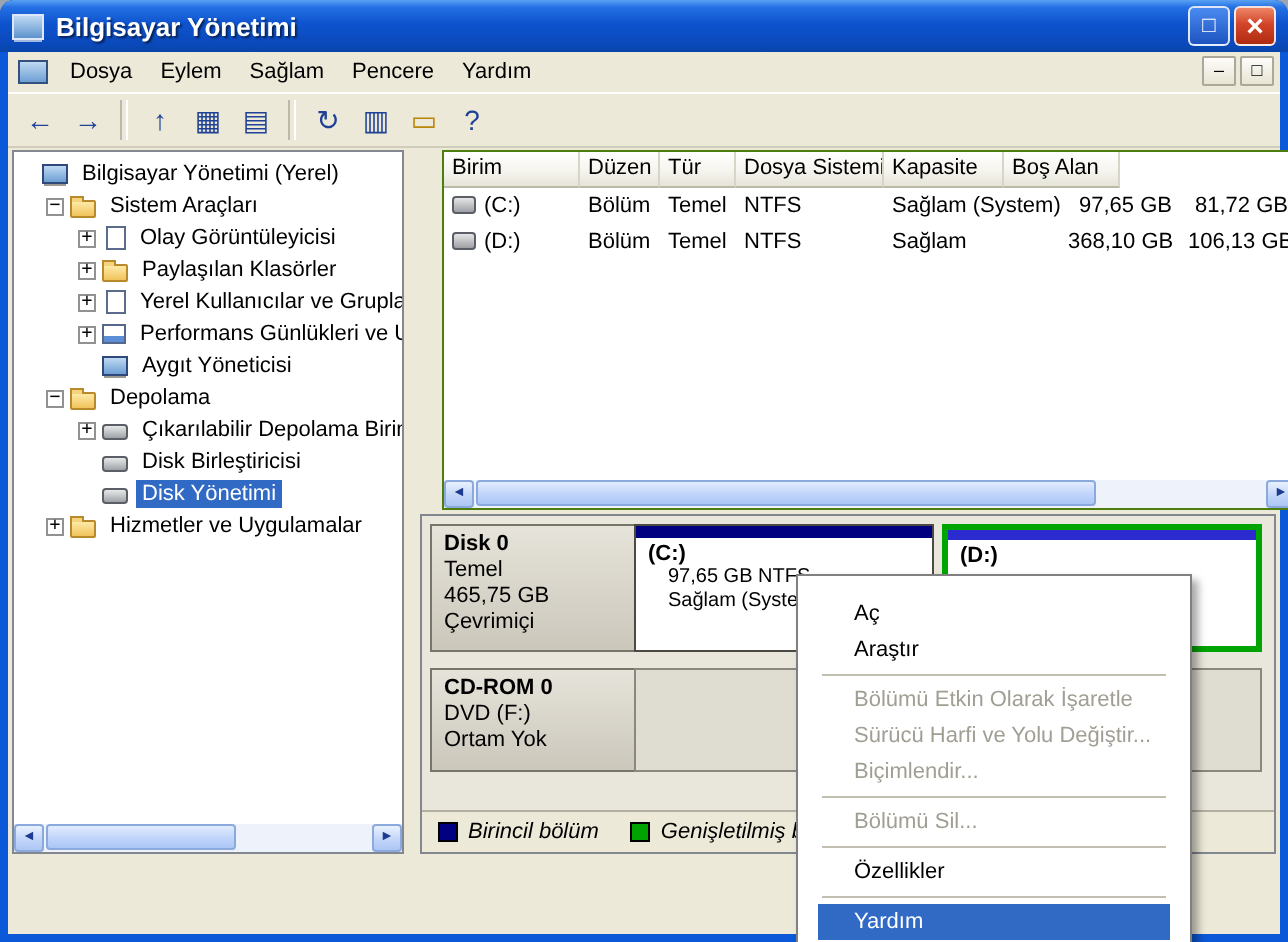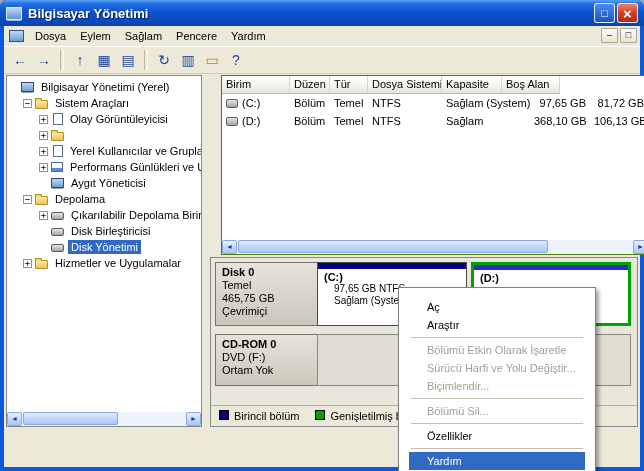--- a/index.html
+++ b/index.html
@@ -78,21 +78,21 @@
   .part{position:absolute;box-sizing:border-box;background:#fff;}
   .part-c{left:106px;top:4px;width:150px;height:64px;border:1px solid #4C4A42;}
   .part-c .stripe{height:6px;background:#000080;}
   .part-d{left:260px;top:4px;width:160px;height:64px;border:3px solid #00A400;}
   .part-d .stripe{height:5px;background:#2B2BD0;}
   .plabel{font-weight:bold;padding:2px 6px 0;}
   .pline{padding:0 16px;font-size:10px;line-height:12px;}
   .cd-band{position:absolute;left:106px;top:76px;width:314px;height:52px;background:#DFDCD2;border:1px solid #8A887E;box-sizing:border-box;}
   .legend{position:absolute;left:0;right:0;bottom:0;height:20px;border-top:1px solid #B3B0A2;background:#ECE9D8;
     display:flex;align-items:center;gap:16px;padding-left:8px;}
-  .lg-item{display:flex;gap:5px;}
+  .lg-item{display:flex;align-items:center;gap:5px;font-style:italic;}
   .swatch{width:10px;height:10px;border:1px solid #000;box-sizing:border-box;}
   .sw-primary{background:#000080;}
   .sw-extended{background:#00A400;}
   
   .ctx{position:absolute;left:398px;top:287px;width:198px;background:#fff;border:1px solid #808080;
     box-shadow:3px 3px 4px rgba(0,0,0,.35);padding:10px;z-index:50;box-sizing:border-box;}
   .mi{height:18px;line-height:18px;padding-left:18px;white-space:nowrap;}
   .mi.dis{color:#A19F94;}
   .mi.hl{background:#316AC5;color:#fff;}
   .msep{height:1px;background:#C2BFB0;margin:3px 2px;}
@@ -176,20 +176,21 @@
             <span class="tlabel">Sistem Araçları</span>
           </div>
           <div class="trow lvl2">
             <span class="expand">+</span>
             <span class="ico ico-doc"></span>
             <span class="tlabel">Olay Görüntüleyicisi</span>
           </div>
           <div class="trow lvl2">
             <span class="expand">+</span>
             <span class="ico ico-folder"></span>
+            <span class="tlabel">Paylaşılan Klasörler</span>
           </div>
           <div class="trow lvl2">
             <span class="expand">+</span>
             <span class="ico ico-doc"></span>
             <span class="tlabel">Yerel Kullanıcılar ve Gruplar</span>
           </div>
           <div class="trow lvl2">
             <span class="expand">+</span>
             <span class="ico ico-chart"></span>
             <span class="tlabel">Performans Günlükleri ve Uya</span>

